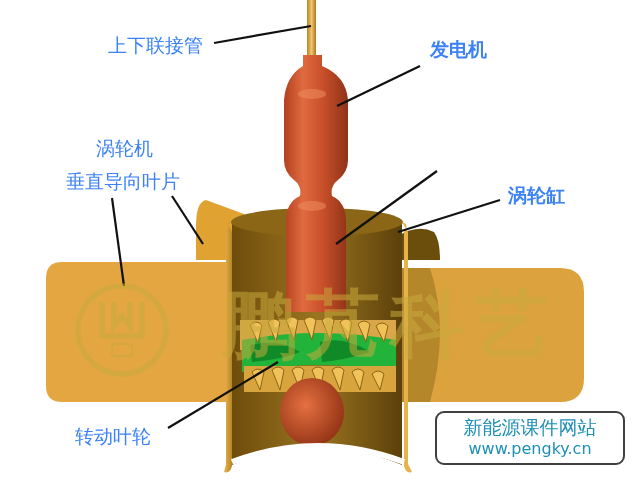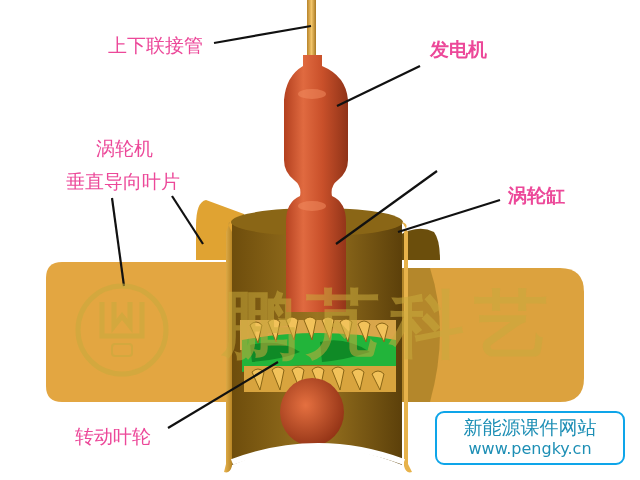--- a/index.html
+++ b/index.html
@@ -3,30 +3,30 @@
   <meta charset="utf-8">
   <style>
     html, body { margin: 0; padding: 0; }
     body {
       width: 640px; height: 480px; overflow: hidden; background: #ffffff;
       font-family: "DejaVu Sans", sans-serif; position: relative;
     }
     .stage { position: absolute; left: 0; top: 0; width: 640px; height: 480px; }
     svg.art { position: absolute; left: 0; top: 0; }
     .label {
-      position: absolute; font-size: 19px; color: #ec4899; white-space: nowrap;
+      position: absolute; font-size: 19px; color: #3b82f6; white-space: nowrap;
       font-family: "DejaVu Sans", sans-serif; letter-spacing: 0px; line-height: 22px;
     }
     .watermark {
       position: absolute; font-size: 74px; font-weight: bold; color: rgba(200,170,60,0.55);
       white-space: nowrap; letter-spacing: 10px; font-family: "DejaVu Sans", sans-serif;
     }
     .badge {
       position: absolute; left: 435px; top: 411px; width: 190px; height: 54px;
-      border: 2px solid #0ea5e9; border-radius: 9px; background: #ffffff;
+      border: 2px solid #404040; border-radius: 9px; background: #ffffff;
       box-sizing: border-box; text-align: center; color: #1e8fb5;
     }
     .badge .l1 { font-size: 19px; line-height: 22px; margin-top: 3px; }
     .badge .l2 { font-size: 16px; line-height: 22px; text-align: center; }
   </style>
 </head>
 <body>
 
 <div class="stage">
 

